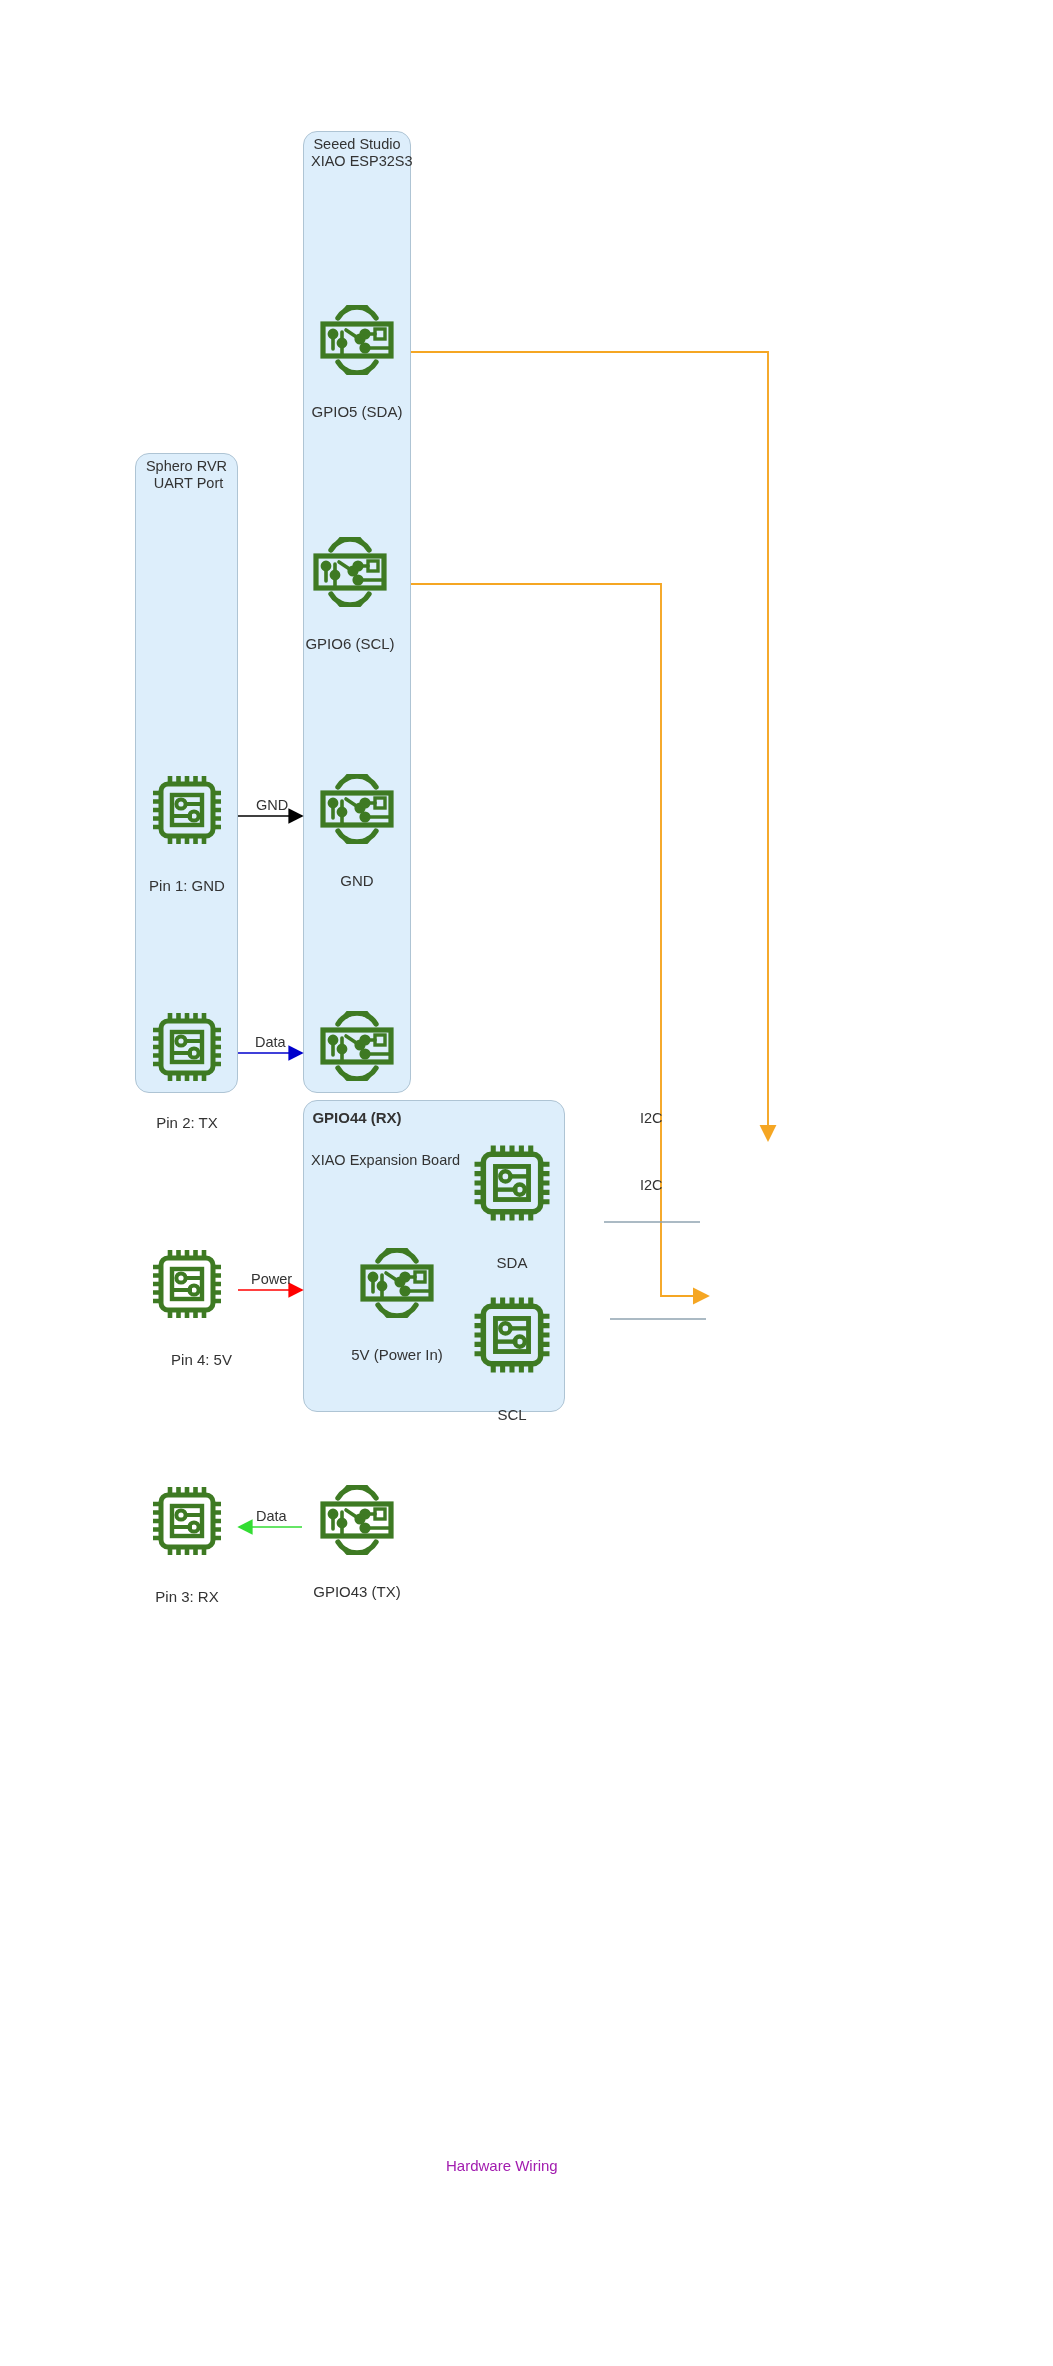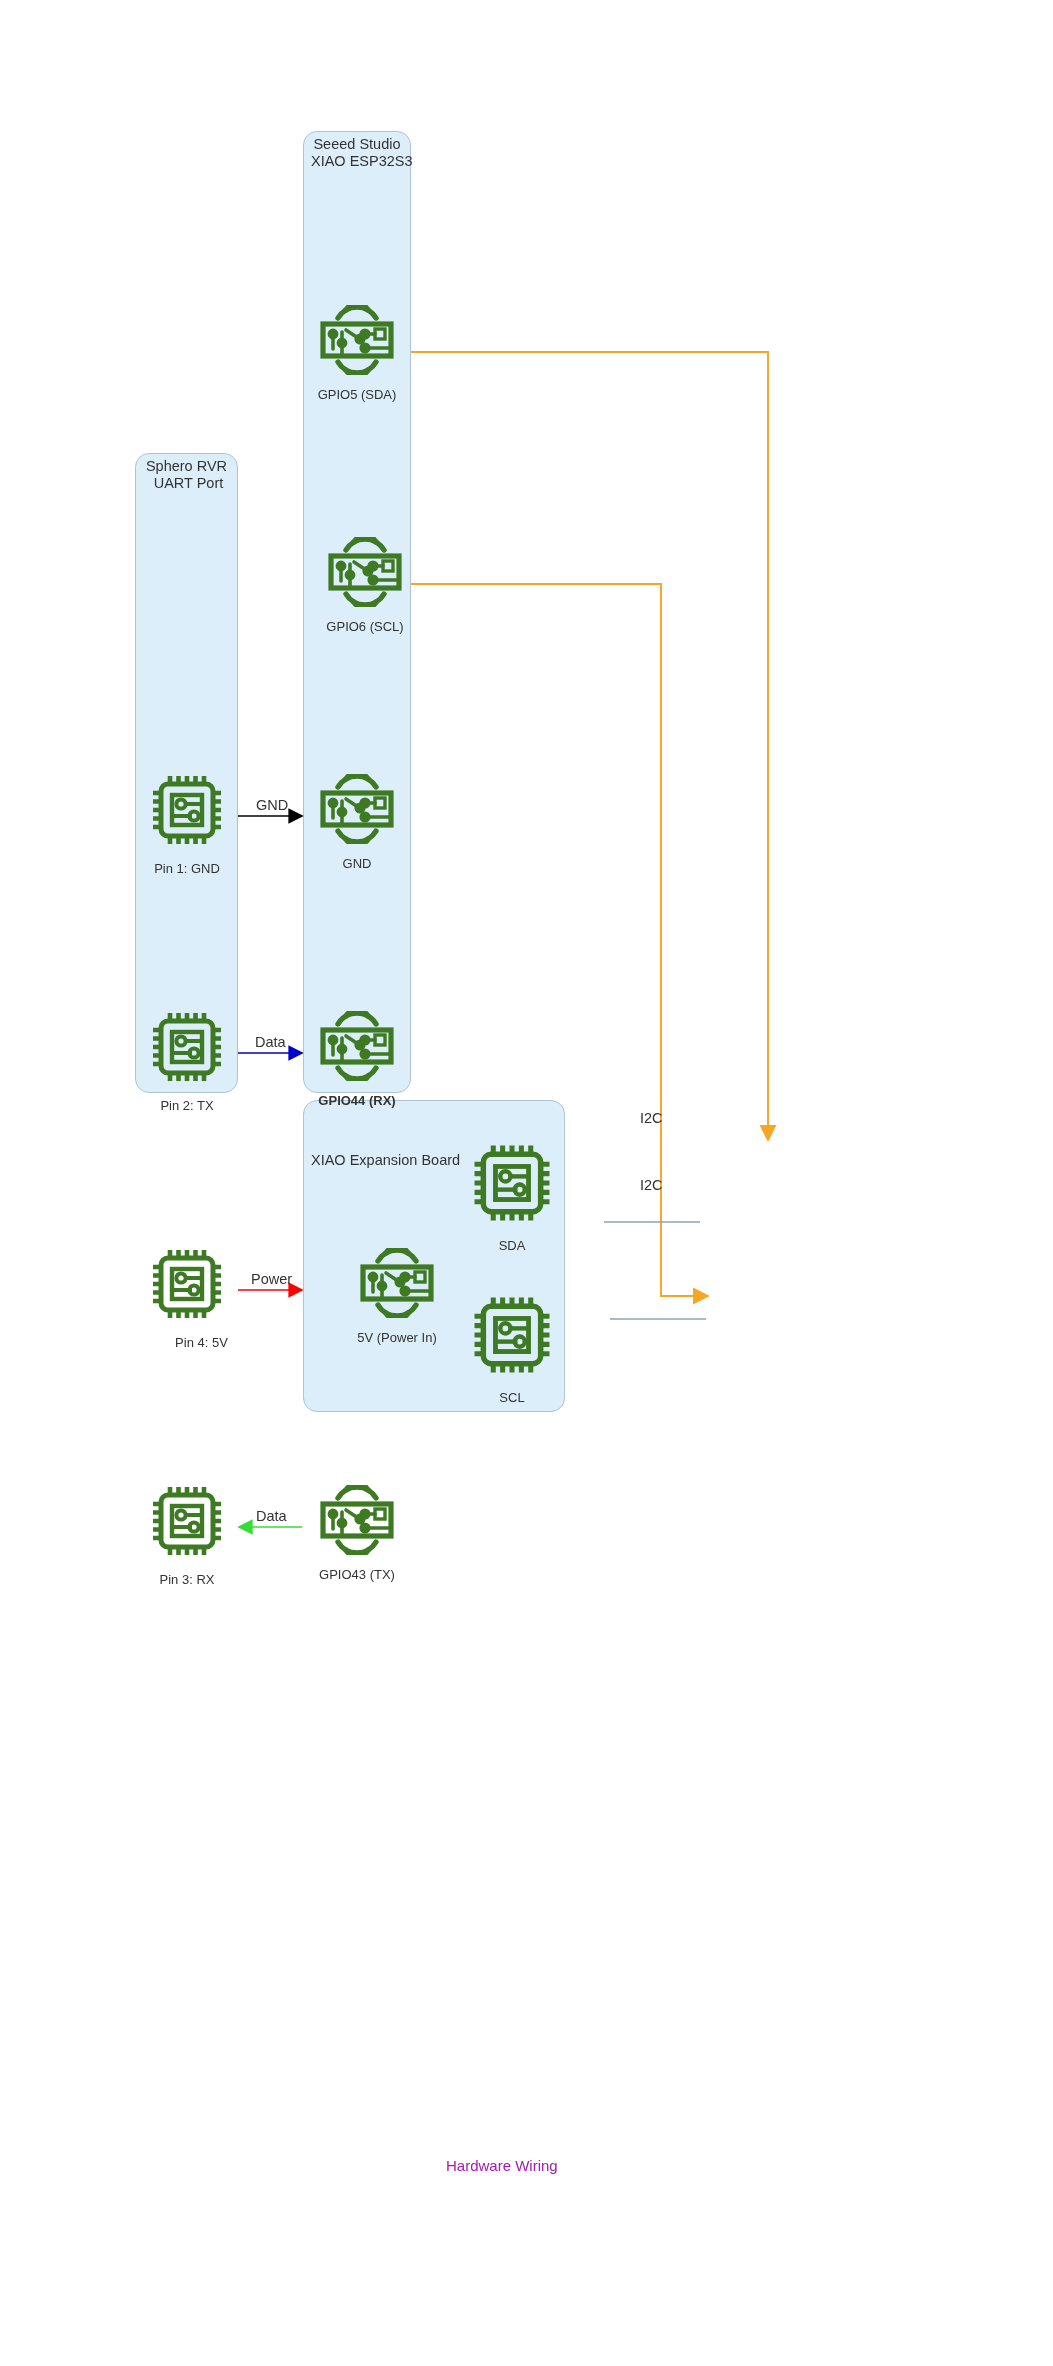--- a/index.html
+++ b/index.html
@@ -6,21 +6,21 @@
   body{width:1053px;height:2366px;position:relative;overflow:hidden;
        font-family:"Liberation Sans","DejaVu Sans",sans-serif;color:#333333;}
   #stage{position:absolute;left:0;top:0;width:1053px;height:2366px;}
 
   .group{position:absolute;background:#ddeefb;border:1px solid #aec4d4;border-radius:14px;box-sizing:border-box;}
   .group-title{position:absolute;font-size:14.5px;line-height:17px;color:#333;white-space:pre;text-align:center;}
   .group-title.left{text-align:left;}
 
   .node{position:absolute;display:flex;flex-direction:column;align-items:center;}
   .node .glyph{display:block;}
-  .node .cap{margin-top:7px;font-size:13px;line-height:18px;color:#333;text-align:center;white-space:pre;}
+  .node .cap{margin-top:24px;font-size:15px;line-height:18px;color:#333;text-align:center;white-space:pre;}
 
   .edgelabel{position:absolute;font-size:14.5px;line-height:17px;color:#333;white-space:nowrap;background:transparent;}
   .caption{position:absolute;font-size:15px;color:#a21caf;white-space:nowrap;}
 
   svg.wires{position:absolute;left:0;top:0;width:1053px;height:2366px;overflow:visible;pointer-events:none;}
 </style>
 </head>
 <body>
 
 <div id="stage">
@@ -101,21 +101,21 @@
           <circle cx="56" cy="29" r="3.6"></circle>
           <rect x="66" y="24" width="10" height="10" fill="none" stroke-width="3.4"></rect>
           <path d="M58,43 L80,43" stroke-width="3.6" fill="none"></path>
           <circle cx="56" cy="43" r="3.6"></circle>
         </g>
       </svg>
     </span>
     <span class="cap" style="white-space: pre;">GPIO5 (SDA)</span>
   </div>
 
-  <div class="node" style="left:307px;top:537px;width:116px;">
+  <div class="node" style="left:292px;top:537px;width:116px;">
     <span class="glyph">
       <svg width="96" height="70" viewBox="0 0 96 70">
         <g fill="none" stroke="#3e7a23" stroke-width="5.4" stroke-linecap="round">
           <path d="M29,13 A22,22 0 0 1 67,13"></path>
             <path d="M37,5 A13,13 0 0 1 59,5"></path>
           <path d="M29,57 A22,22 0 0 0 67,57"></path>
             <path d="M37,65 A13,13 0 0 0 59,65"></path>
         </g>
         <rect x="14" y="19" width="68" height="32" fill="none" stroke="#3e7a23" stroke-width="5.2"></rect>
         <g stroke="#3e7a23" stroke-width="4" fill="#3e7a23" stroke-linecap="round">

